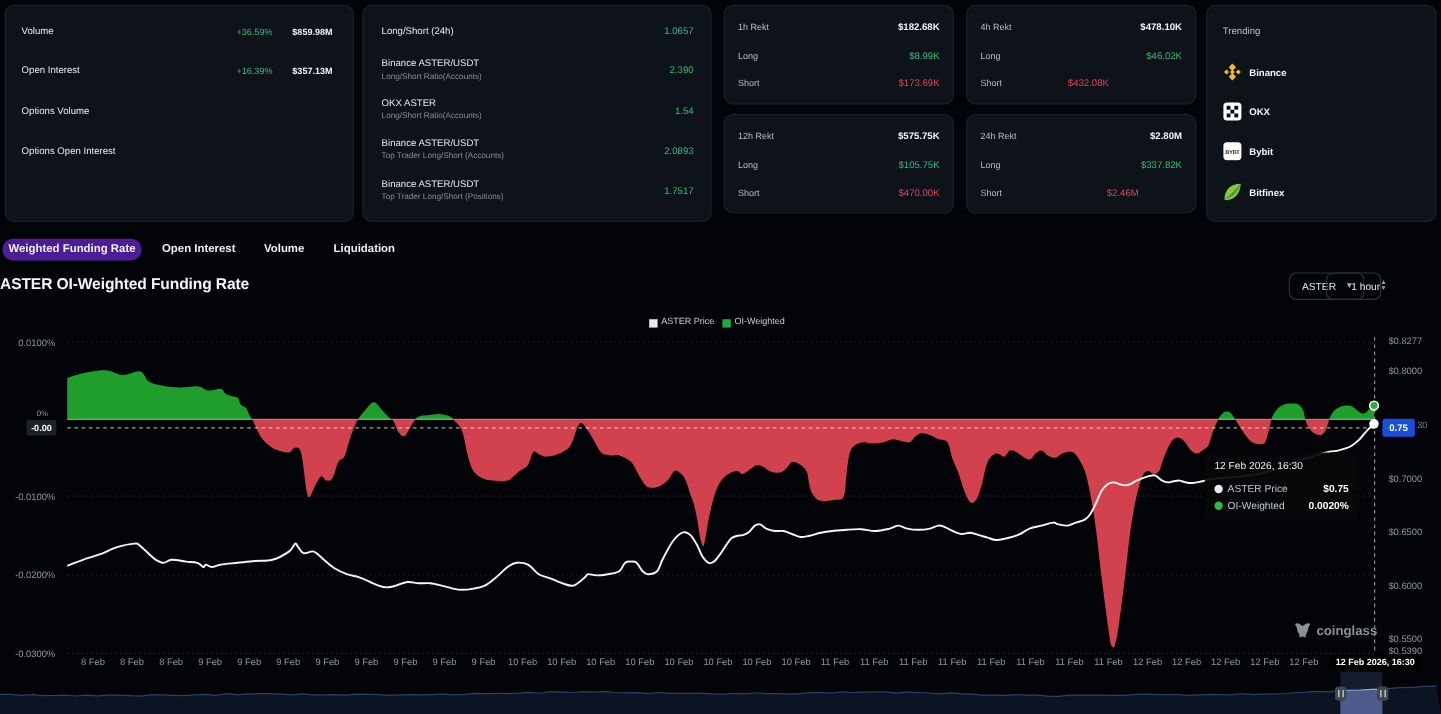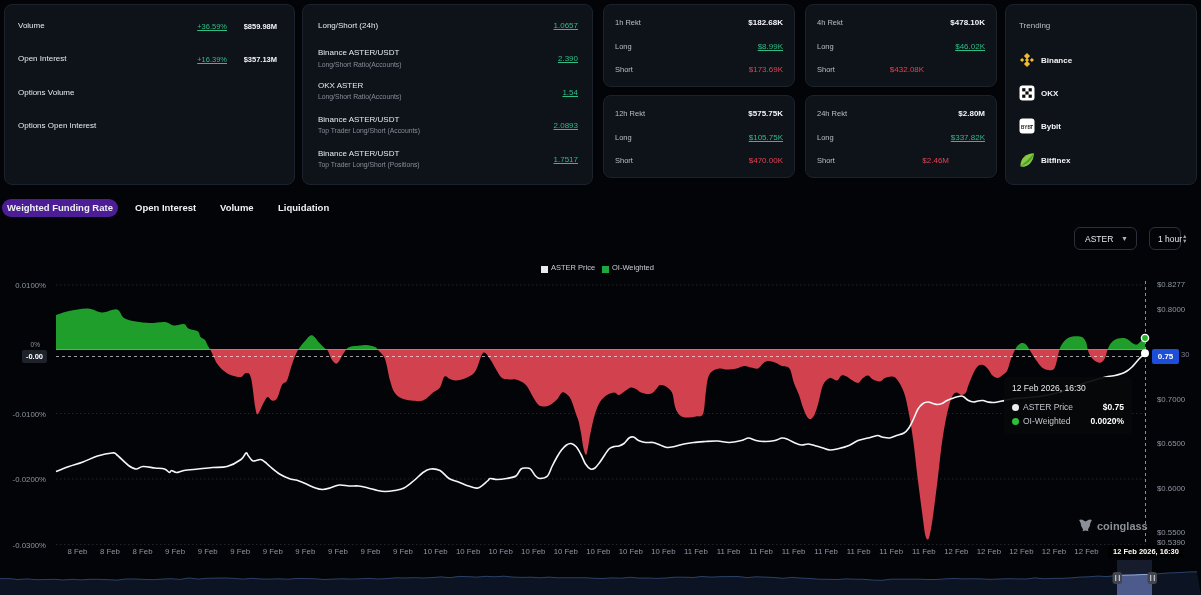--- a/index.html
+++ b/index.html
@@ -1,21 +1,21 @@
 <!DOCTYPE html>
 <html><head><meta charset="utf-8">
 <style>
 * { margin:0; padding:0; box-sizing:border-box; }
 html,body { background:#030407; width:1201px; height:595px; overflow:hidden;
   font-family:"Liberation Sans", sans-serif; }
 #page { position:relative; width:1201px; height:595px; }
 .card { position:absolute; background:#0e1219; border:1px solid #1c222c; border-radius:8px; }
 .lbl { color:#e6eaf0; font-size:8px; font-weight:500; }
 .sub { color:#878e9a; font-size:6.8px; }
-.grn { color:#2ebd85;text-decoration:underline; }
+.grn { color:#2ebd85; }
 .red { color:#e64252;padding-left:24px; }
 .wht { color:#f2f4f7; }
 .b { font-weight:700; }
 .abs { position:absolute; }
 .tab { position:absolute; top:199px; height:18px; line-height:18px; font-size:9.5px;
   font-weight:700; color:#eef1f5; white-space:nowrap; }
 svg text.ax { fill:#8f96a2; font-size:7.8px; font-family:"Liberation Sans",sans-serif; }
 svg line.grid { stroke:rgba(255,255,255,0.13); stroke-width:1; stroke-dasharray:1.5,2.5; }
 .btn { position:absolute; top:227px; height:23px; border:1px solid #2a303c; border-radius:6px;
   color:#e3e7ee; font-size:8.5px; font-weight:500; display:flex; align-items:center; white-space:nowrap; }
@@ -224,19 +224,20 @@
 <path d="M1.4 14.2 C1.4 6 7 1.2 15 1.2 C14.4 10.4 9 14.8 3 14.8 Z" fill="#8cc63f"></path>
 <path d="M1.4 14.2 C5.5 13.4 12.5 10 15 1.2 C10.5 6.8 5 11 1.4 14.2 Z" fill="#3fa037"></path>
       </svg></div>
 <div class="abs wht b" style="left:1041px;top:156px;font-size:8px">Bitfinex</div>
 
 <div class="tab" style="left:2px;width:116px;background:#4c1d95;border-radius:9px;text-align:center">Weighted Funding Rate</div>
 <div class="tab" style="left:135px">Open Interest</div>
 <div class="tab" style="left:220px">Volume</div>
 <div class="tab" style="left:278px">Liquidation</div>
 
+<div class="abs" style="left:0;top:229px;color:#f4f6f9;font-size:13px;font-weight:700;letter-spacing:-0.1px">ASTER OI-Weighted Funding Rate</div>
 
 <div class="btn" style="left:1074px;width:63px;padding-left:10px">ASTER<span style="margin-left:auto;margin-right:8px;font-size:7px;color:#aeb4be">▼</span></div>
-<div class="btn" style="left:1149px;width:32px;padding-left:8px">1 hour<span style="margin-left:auto;margin-right:5px;display:flex;flex-direction:column;font-size:5.5px;line-height:4.5px;color:#9aa1ac;letter-spacing:0">
+<div class="btn" style="left:1105px;width:46px;padding-left:20px">1 hour<span style="margin-left:auto;margin-right:5px;display:flex;flex-direction:column;font-size:5.5px;line-height:4.5px;color:#9aa1ac;letter-spacing:0">
         <span>▲</span>
         <span>▼</span>
       </span></div>
 
 </div>
 </body></html>

